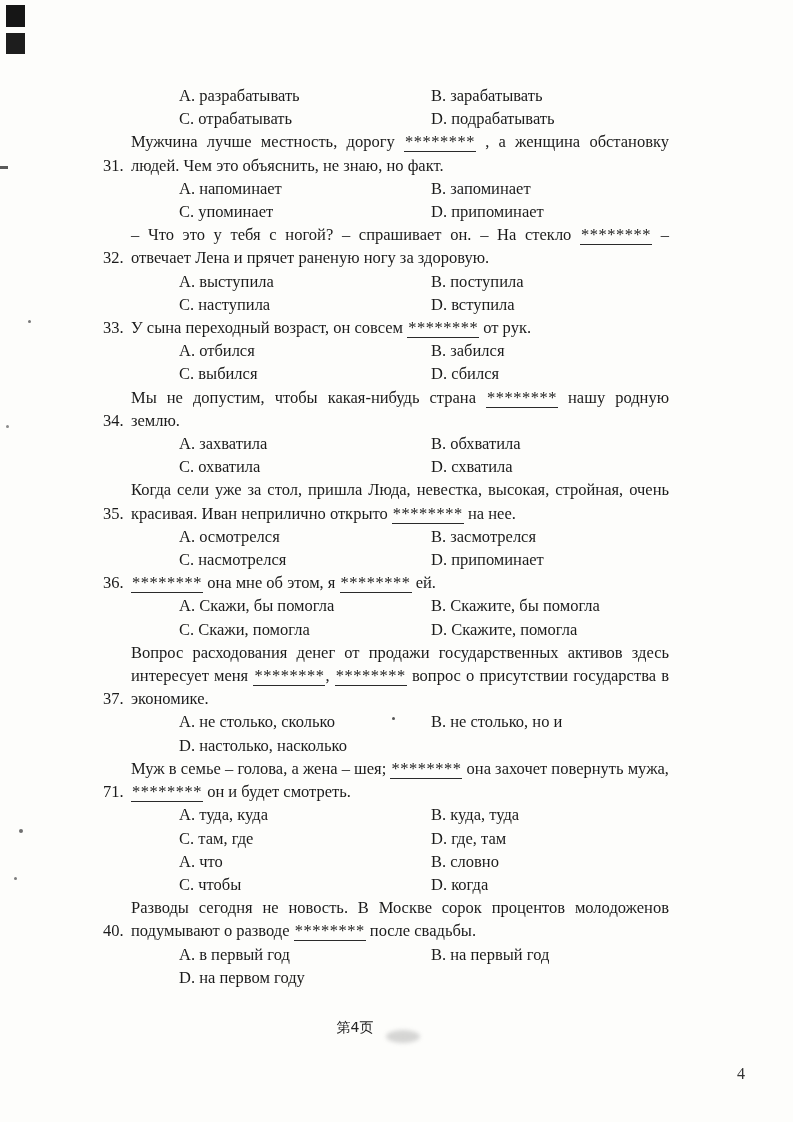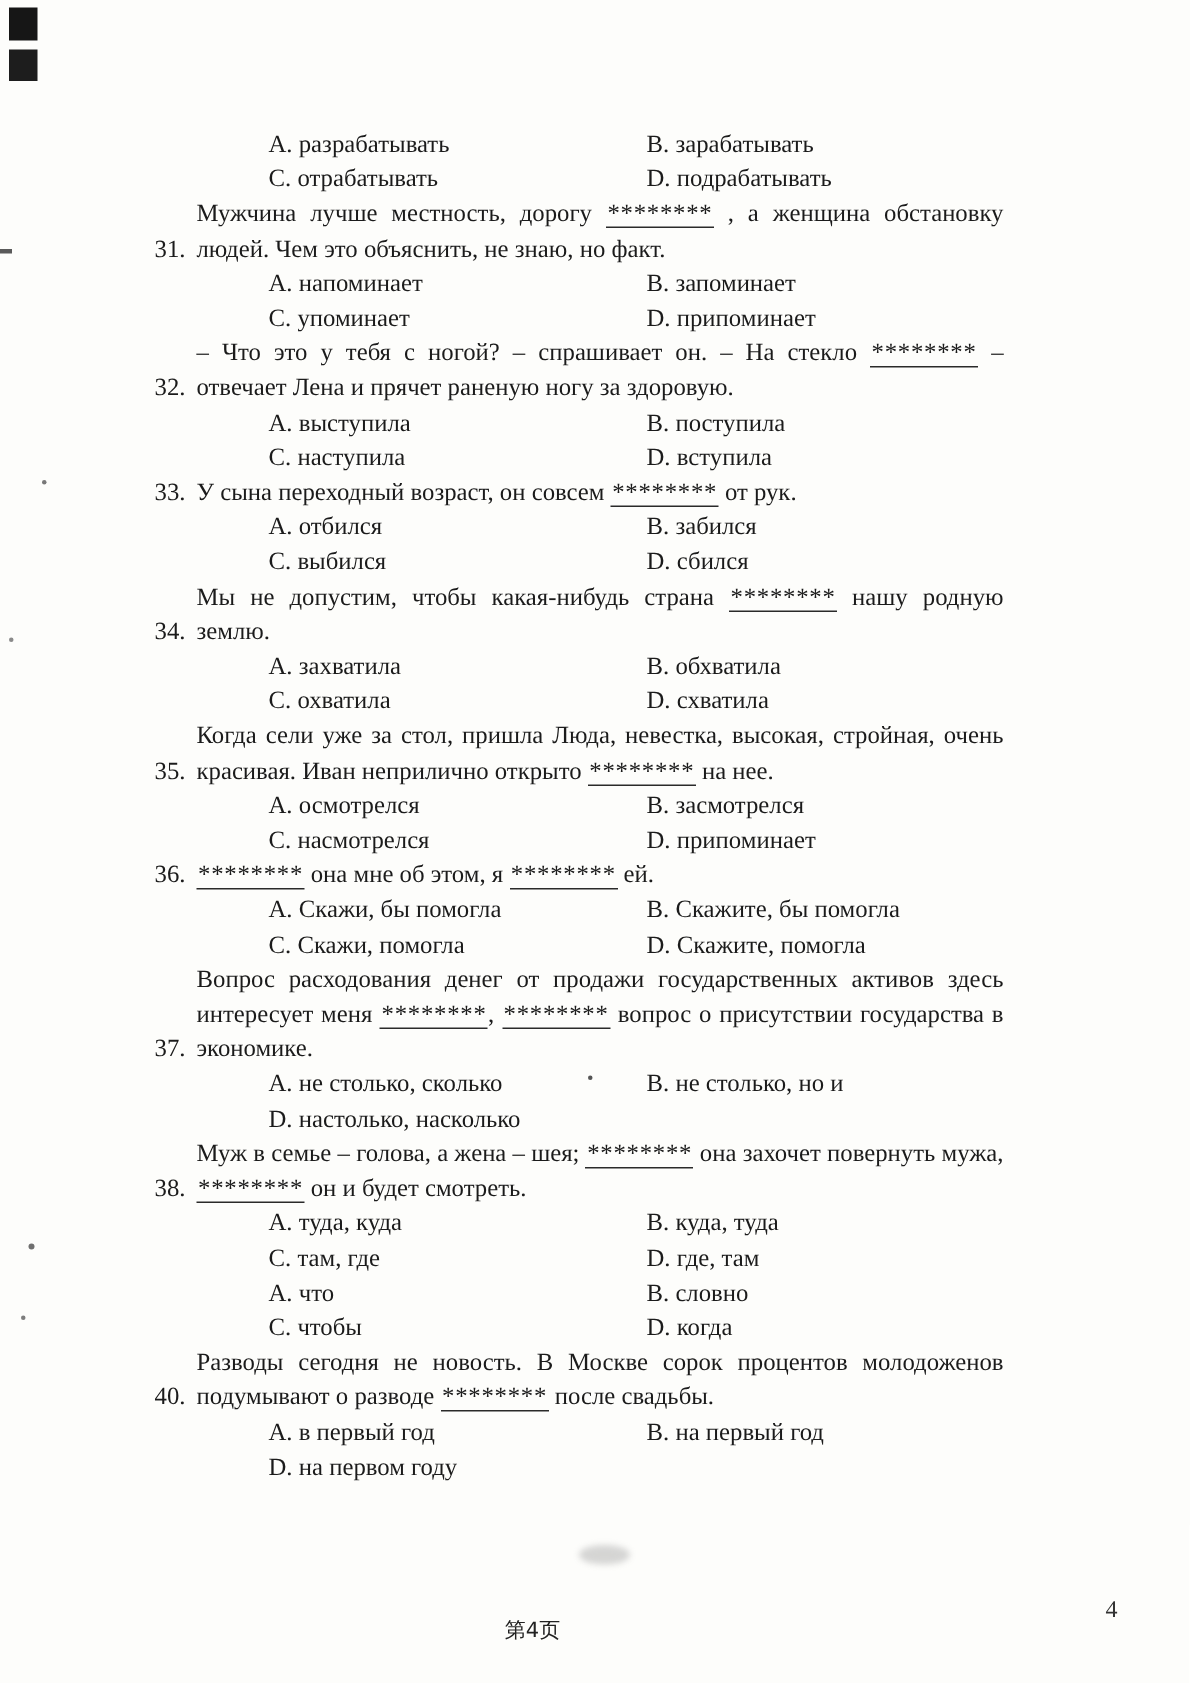--- a/index.html
+++ b/index.html
@@ -29,21 +29,21 @@
     grid-template-columns: 252px 1fr;
   }
   .opt { white-space: nowrap; margin-left: 48px; }
   .blank {
     border-bottom: 1.2px solid #2a2a2a;
     padding: 0 1px;
     letter-spacing: 0.5px;
   }
   .footer {
     position: absolute;
-    top: 1076px;
+    top: 1016px;
     left: 0;
     width: 710px;
     text-align: center;
     font-size: 14px;
     color: #222;
     font-family: "DejaVu Sans", sans-serif;
   }
   .corner {
     position: absolute;
     top: 1062px;
@@ -176,21 +176,21 @@
     </div>
     <div class="options">
       <span class="opt">A. не столько, сколько</span>
       <span class="opt">B. не столько, но и</span>
       <span class="opt">D. настолько, насколько</span>
     </div>
   </div>
 
   <div class="question">
     <div class="question-row">
-      <span class="qnum">38.</span>
+      <span class="qnum">71.</span>
       <div class="qstem">Муж в семье – голова, а жена – шея; <span class="blank">********</span> она захочет повернуть мужа, <span class="blank">********</span> он и будет смотреть.</div>
     </div>
     <div class="options">
       <span class="opt">A. туда, куда</span>
       <span class="opt">B. куда, туда</span>
       <span class="opt">C. там, где</span>
       <span class="opt">D. где, там</span>
     </div>
   </div>
 

